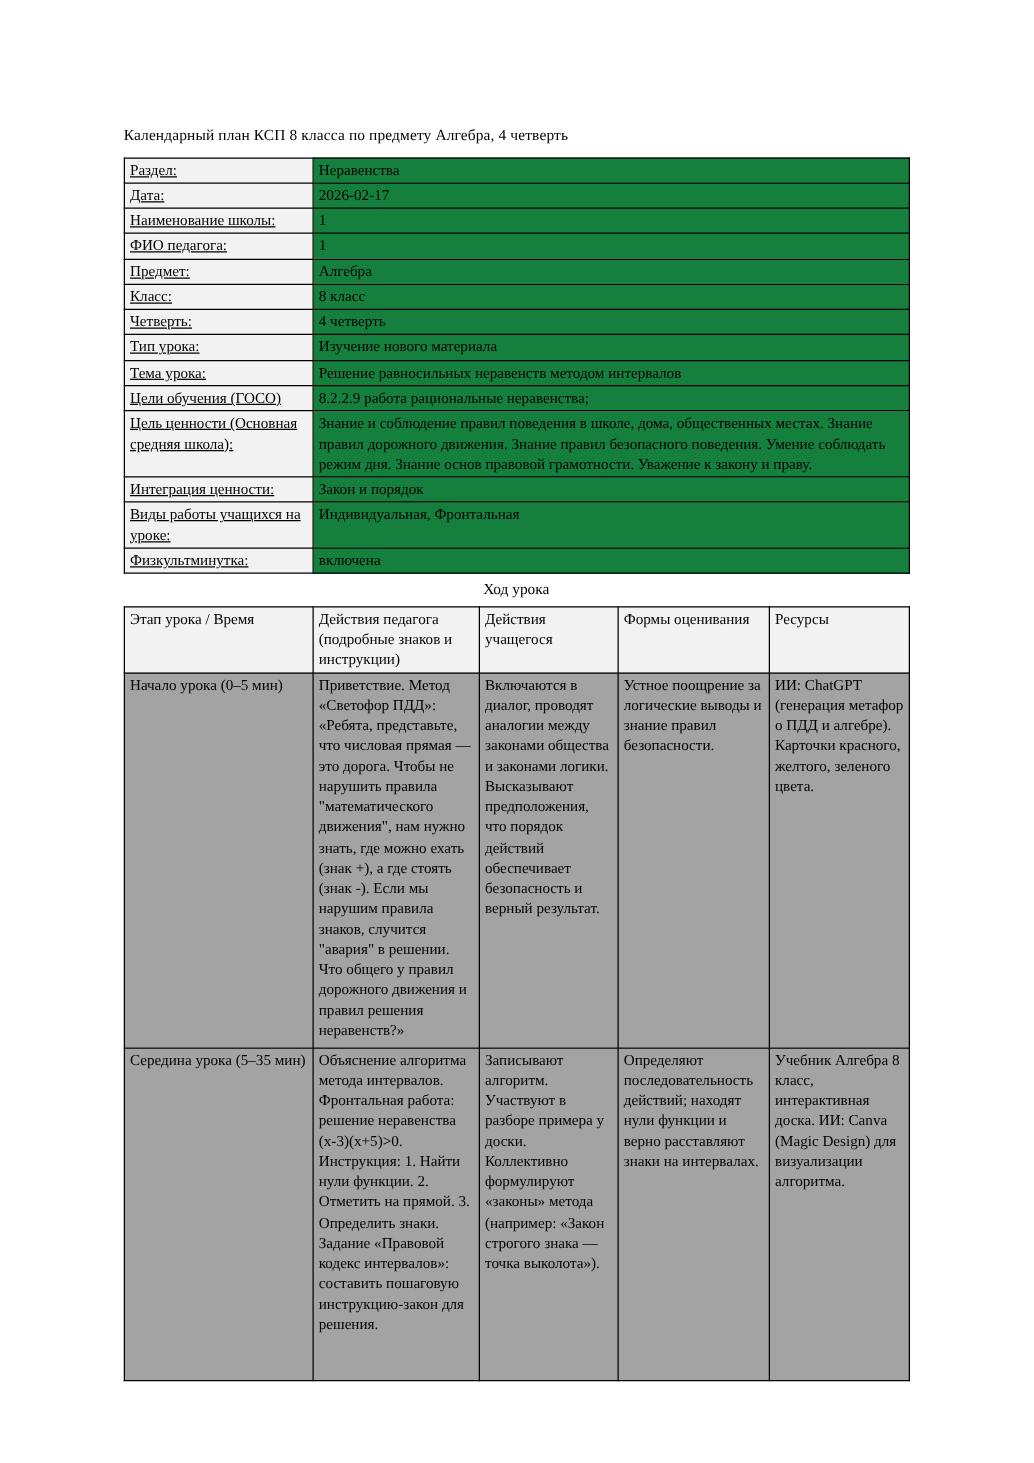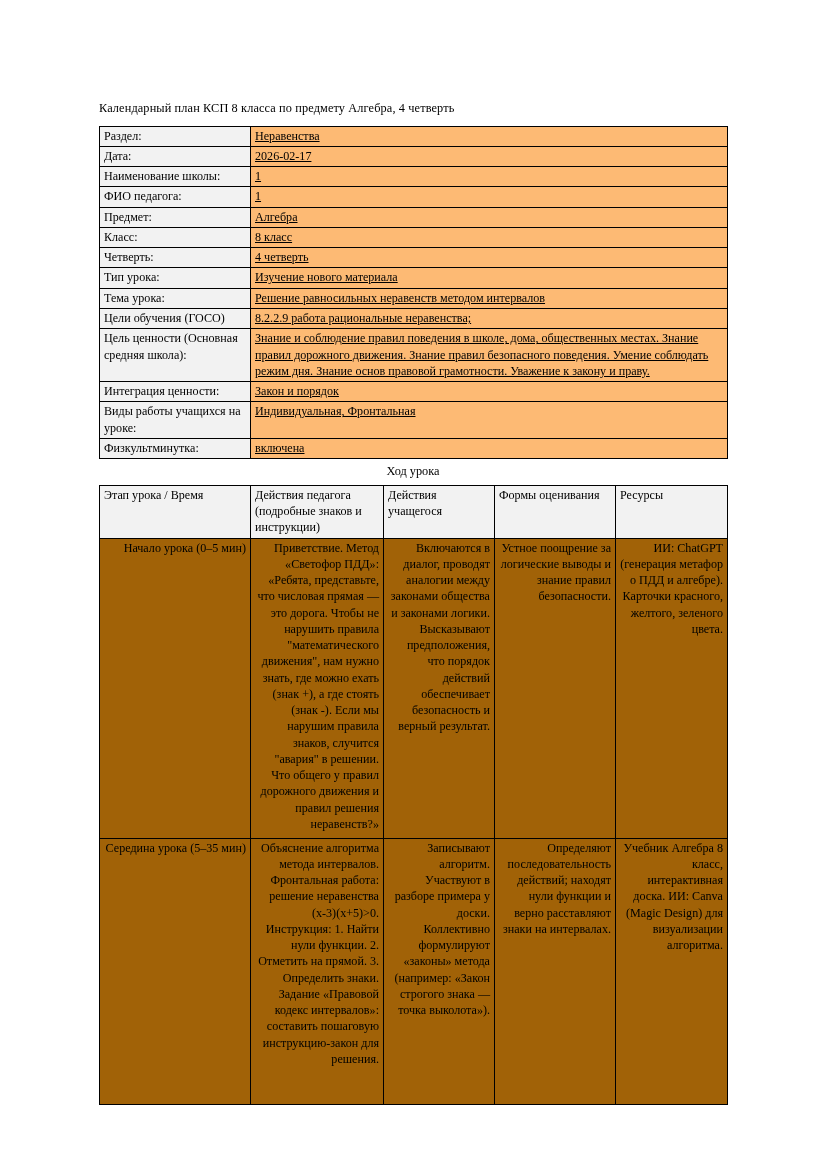--- a/index.html
+++ b/index.html
@@ -56,38 +56,37 @@
     line-height: 1.345;
     word-wrap: break-word;
     overflow-wrap: break-word;
     hyphens: none;
   }
   
   .info-table col.c1 { width: 151px; }
   .info-table col.c2 { width: 477px; }
   .info-table td.label {
     background: #f2f2f2;
+    text-decoration: underline;
   }
   .info-table td.value {
-    background: #fdba74;
-    text-decoration: underline;
+    background: #15803d;
   }
   
   .flow-table col.f1 { width: 151px; }
   .flow-table col.f2 { width: 133px; }
   .flow-table col.f3 { width: 111px; }
   .flow-table col.f4 { width: 121px; }
   .flow-table col.f5 { width: 112px; }
   .flow-table thead td {
     background: #f2f2f2;
     height: 44px;
   }
   .flow-table tbody td {
-    background: #a16207;
-    text-align: right;
+    background: #a3a3a3;
   }
   .flow-table .row-start td { height: 296px; }
   .flow-table .row-middle td { height: 262px; }
 </style>
 </head>
 <body>
 
 <div class="page">
   <div class="content">
 

